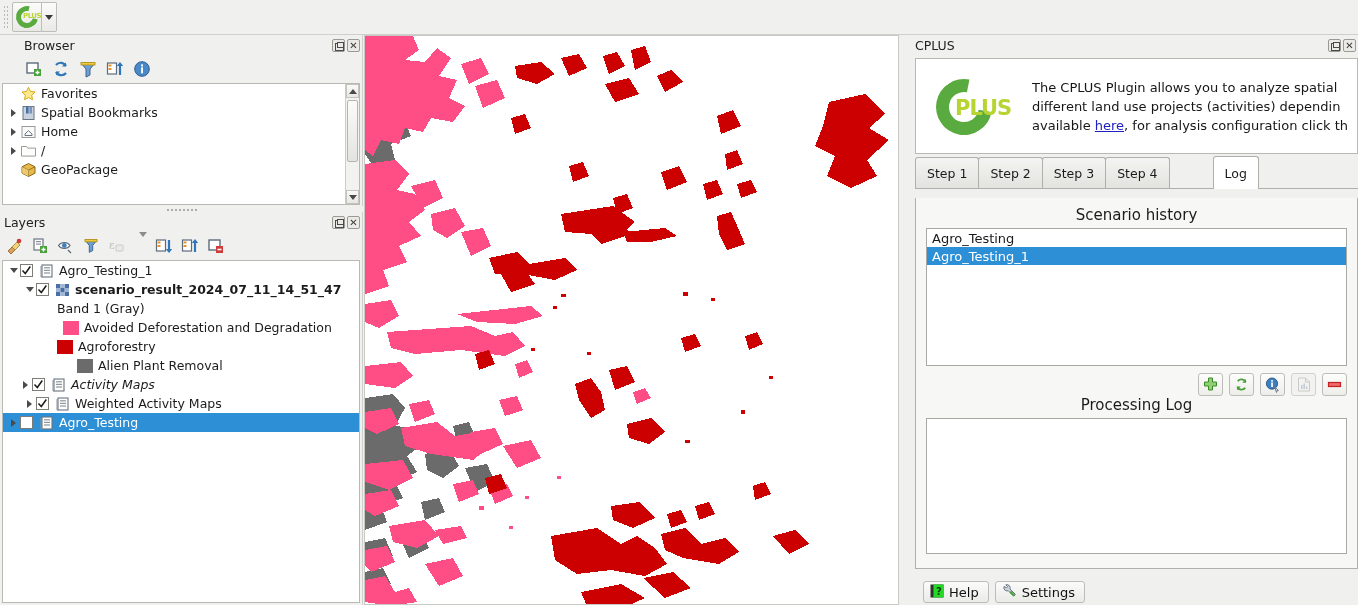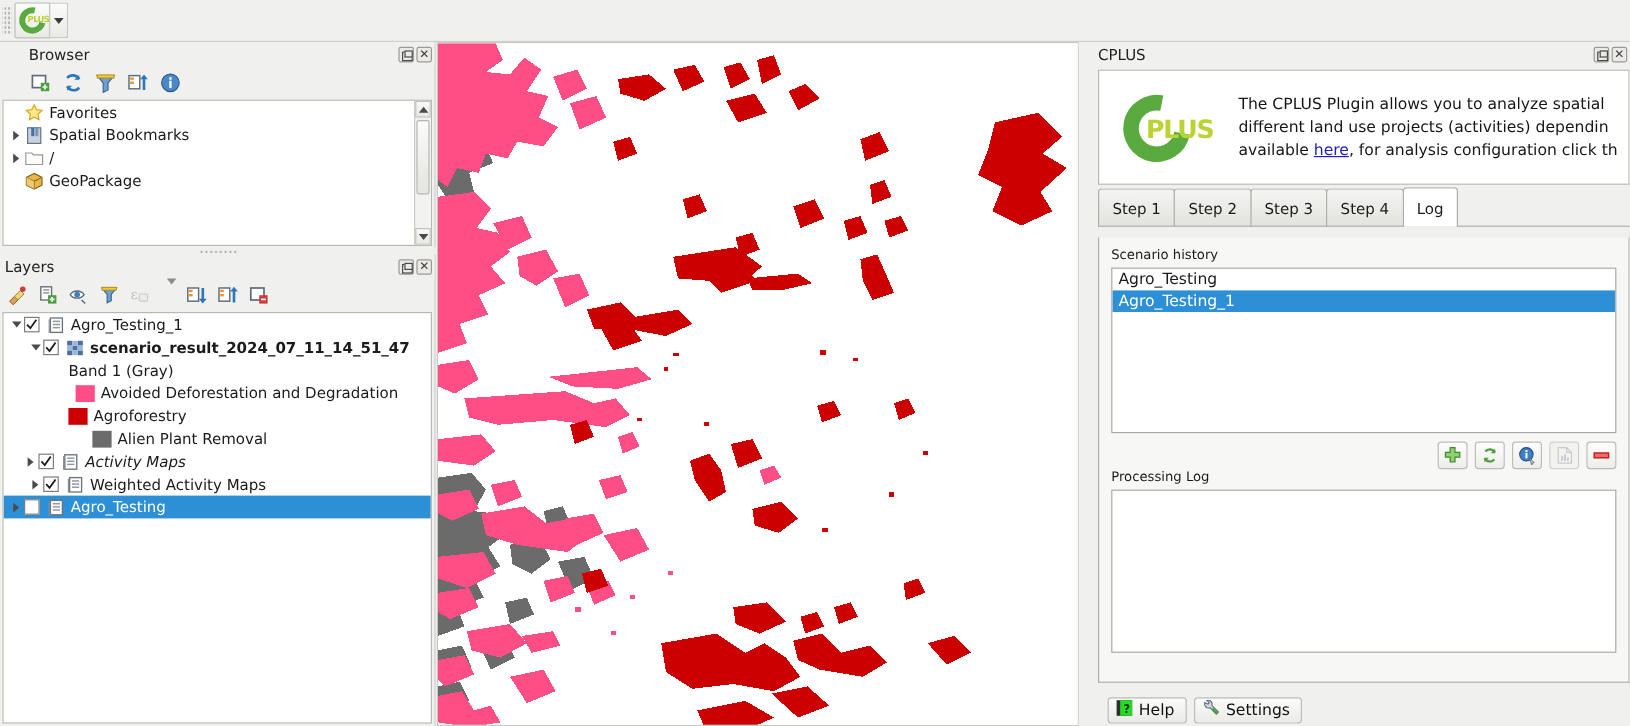--- a/index.html
+++ b/index.html
@@ -153,28 +153,28 @@
   .desc-text a { color:#2020c0; }
 
   
   .tabs { display:flex; align-items:flex-end; height:25px; margin-top:10px; position:relative; }
   .tab {
     height:32px; padding:0 11px; display:flex; align-items:center;
     border:1px solid #b0b0ab; border-bottom:none;
     background:linear-gradient(#f4f4f2,#e2e2de);
     border-radius:3px 3px 0 0; font-size:12.5px; margin-right:-1px; color:#1b1b1b;
   }
-  .tab.active { background:#ffffff; height:33px; border-color:#b0b0ab; z-index:3; }
+  .tab.active { background:#ffffff; height:33px; border-color:#b0b0ab; z-index:3;margin-left:44px; }
   .tabline { position:absolute; left:0; right:0; bottom:0; height:1px; background:#b0b0ab; z-index:1; }
 
   .tabpage {
     border:1px solid #b0b0ab; border-top:none; background:#f7f7f6;
     position:absolute; left:0; right:0; top:140px; bottom:36px; padding:8px 10px 6px 10px;
   }
-  .section-label { font-size:11px; margin-bottom:4px; color:#1b1b1b; }
+  .section-label { font-size:15px; margin-bottom:4px; color:#1b1b1b;text-align:center; }
 
   .listbox {
     background:#fff; border:1px solid #a9a9a4; height:138px; overflow:hidden;
   }
   .lrow { height:18px; display:flex; align-items:center; padding-left:5px; font-size:13px; }
   .lrow.sel { background:#2d8fd5; color:#fff; }
 
   .list-actions { display:flex; justify-content:flex-end; gap:6px; margin-top:7px; }
   .act-btn {
     width:25px; height:23px; border:1px solid #bdbdb8; border-radius:3px;
@@ -273,20 +273,30 @@
           <div class="trow">
             <span class="expander">
               <span class="tri-r"></span>
             </span>
             <span class="tico"><svg width="17" height="16" viewBox="0 0 17 16">
                 <rect x="3" y="1.5" width="11" height="13" fill="#c9d3e0" stroke="#6a7480" stroke-width="1"></rect>
                 <rect x="6" y="1.5" width="2.6" height="7" fill="#4a6fa5"></rect>
                 <rect x="9.4" y="1.5" width="2.6" height="7" fill="#7b93b8"></rect>
               </svg></span>
             <span>Spatial Bookmarks</span>
+          </div>
+          <div class="trow">
+            <span class="expander">
+              <span class="tri-r"></span>
+            </span>
+            <span class="tico"><svg width="17" height="16" viewBox="0 0 17 16">
+                <rect x="2" y="2.5" width="13" height="11" fill="#fafafa" stroke="#9a9a95" stroke-width="1"></rect>
+                <path d="M5 10l3.5-3.4L12 10v1.5H5z" fill="none" stroke="#6a7480" stroke-width="1"></path>
+              </svg></span>
+            <span>Home</span>
           </div>
           <div class="trow">
             <span class="expander">
               <span class="tri-r"></span>
             </span>
             <span class="tico"><svg width="17" height="16" viewBox="0 0 17 16">
                 <path d="M1.5 3.5h5l1.3 1.6h7.7v8H1.5z" fill="#fdfdfb" stroke="#9a9a95" stroke-width="1"></path>
               </svg></span>
             <span>/</span>
           </div>

